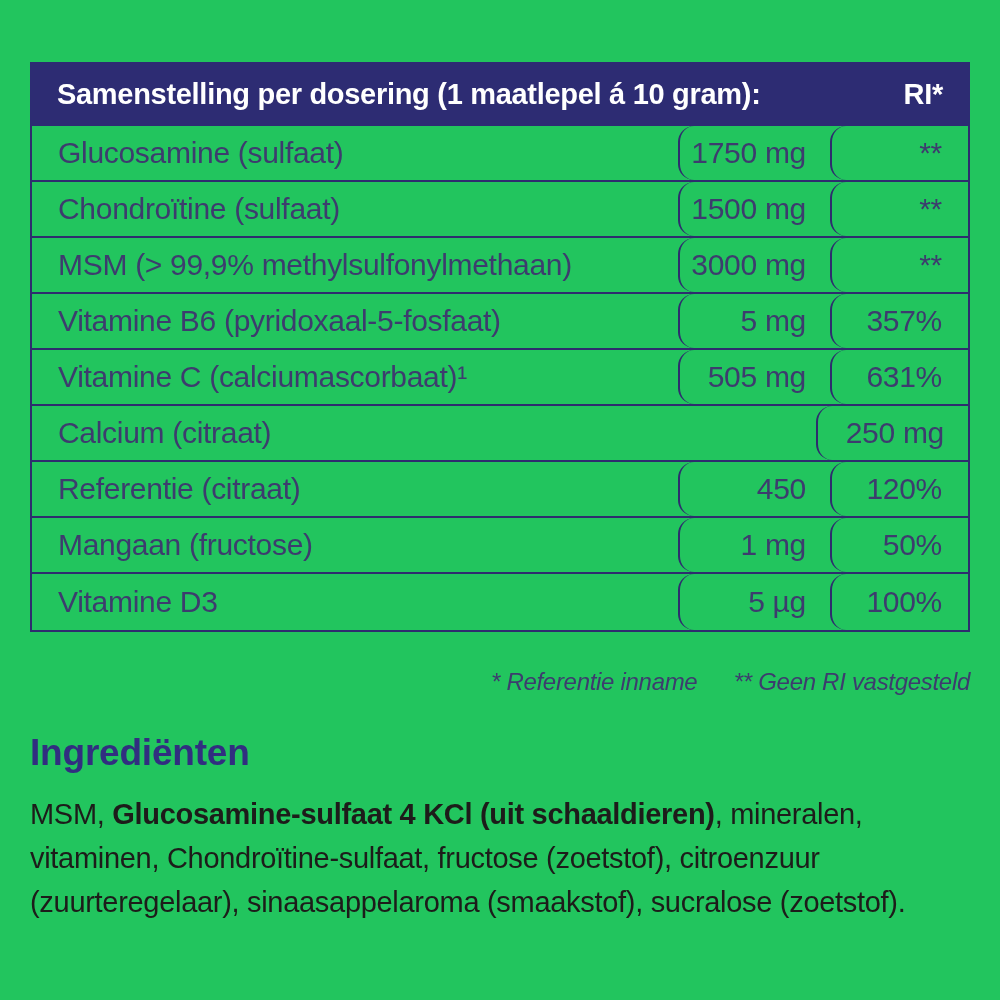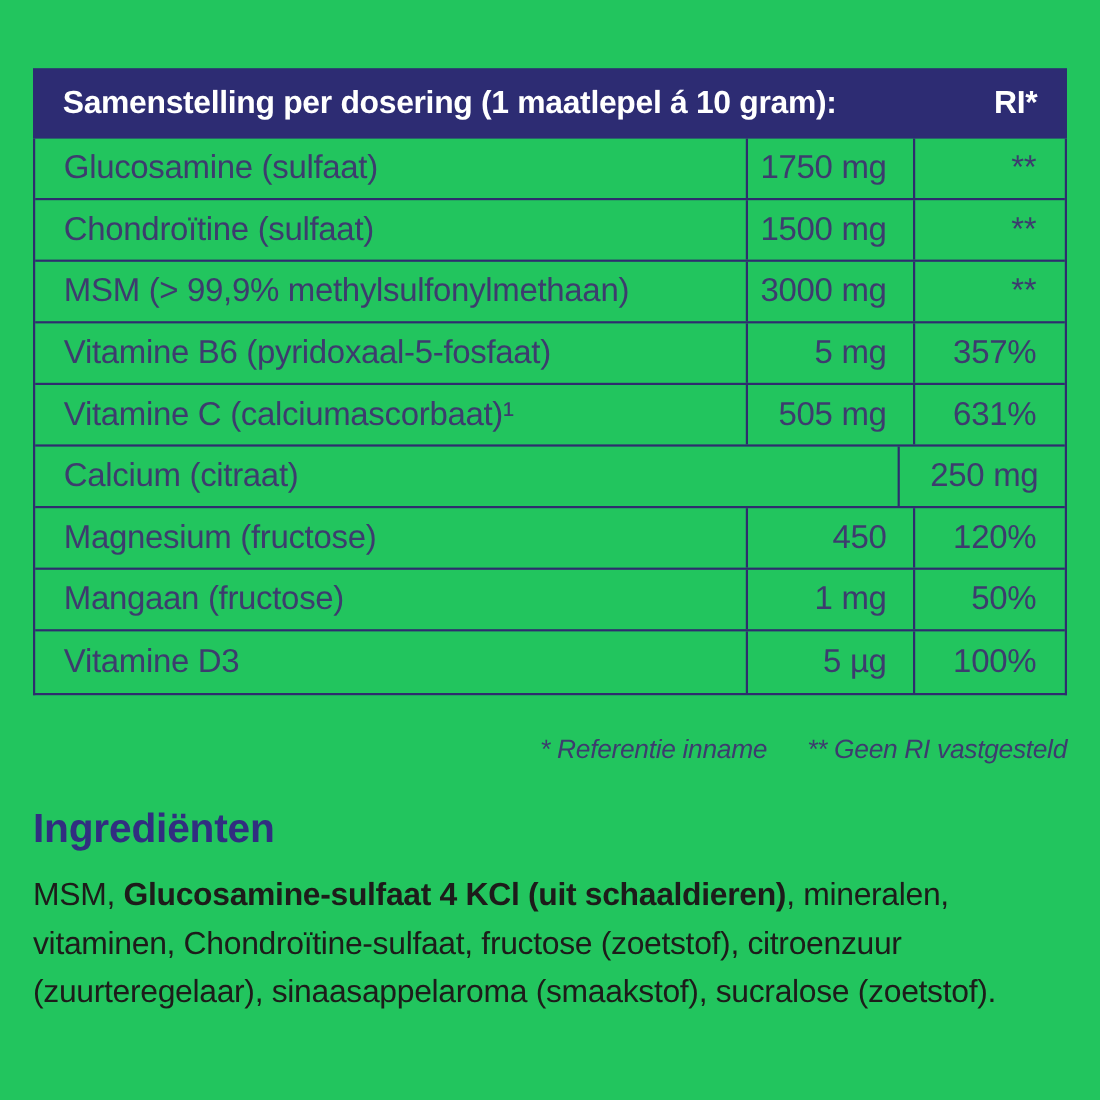--- a/index.html
+++ b/index.html
@@ -27,21 +27,21 @@
     display:flex;align-items:center;justify-content:space-between;
     padding:0 27px;font-weight:bold;font-size:29px;letter-spacing:-0.3px;
     white-space:nowrap;
   }
   .comp-body{
     border:2px solid var(--border);border-top:none;
     color:var(--table-text);font-size:30px;letter-spacing:-0.3px;
   }
   .comp-row{display:flex;height:56px;border-bottom:2px solid var(--border);}
   .comp-row:last-child{border-bottom:none;}
-  .cell{display:flex;align-items:center;}
+  .cell{display:flex;align-items:center;border-radius:16px;}
   .cell-label{flex:1;padding-left:26px;}
   .cell-amount{width:152px;border-left:2px solid var(--border);justify-content:flex-end;padding-right:24px;}
   .cell-ri{width:138px;border-left:2px solid var(--border);justify-content:flex-end;padding-right:26px;}
 
   
   .footnote{
     width:940px;margin:36px 0 0 30px;text-align:right;
     font-style:italic;font-size:24px;color:var(--table-text);letter-spacing:-0.3px;
   }
   .footnote .fn2{margin-left:30px;}
@@ -97,21 +97,21 @@
       <div class="cell cell-amount">505 mg</div>
       <div class="cell cell-ri">631%</div>
     </div>
 
     <div class="comp-row">
       <div class="cell cell-label">Calcium (citraat)</div>
       <div class="cell cell-amount">250 mg</div>
     </div>
 
     <div class="comp-row">
-      <div class="cell cell-label">Magnesium (fructose)</div>
+      <div class="cell cell-label">Referentie (citraat)</div>
       <div class="cell cell-amount">450</div>
       <div class="cell cell-ri">120%</div>
     </div>
 
     <div class="comp-row">
       <div class="cell cell-label">Mangaan (fructose)</div>
       <div class="cell cell-amount">1 mg</div>
       <div class="cell cell-ri">50%</div>
     </div>
 

